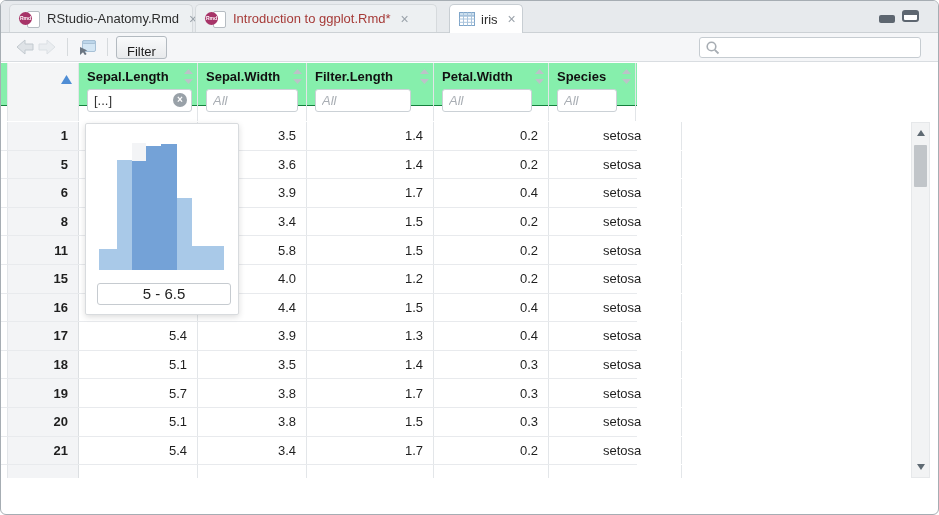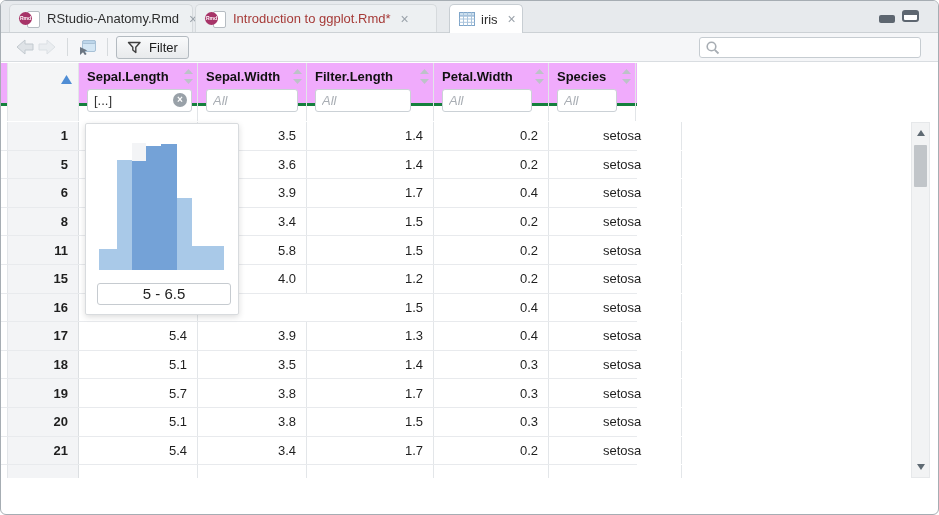--- a/index.html
+++ b/index.html
@@ -22,27 +22,27 @@
   .win-btn-min{position:absolute;top:14px;right:43px;width:16px;height:8px;background:#5d6670;border-radius:2px;}
   .win-btn-max{position:absolute;top:9px;right:19px;width:17px;height:12px;background:#fff;border:2px solid #5d6670;
                border-top:5px solid #5d6670;border-radius:3px;box-sizing:border-box;}
 
   
   .toolbar{position:absolute;top:32px;left:0;right:0;height:29px;background:#f5f6f8;border-bottom:1px solid #d9dde1;
            display:flex;align-items:center;padding-left:12px;box-sizing:border-box;z-index:2;}
   .tb-sep{width:1px;height:18px;background:#d6dadd;margin:0 8px;}
   .tb-icon{display:flex;align-items:center;justify-content:center;padding:0 2px;}
   .filter-btn{display:flex;align-items:center;gap:7px;height:23px;padding:0 10px;border:1px solid #b3bac0;border-radius:3px;
-              background:linear-gradient(#f9fafb,#e8eaec);font-size:13px;color:#1d1d1d;}
+              background:linear-gradient(#f9fafb,#e8eaec);font-size:13px;color:#1d1d1d;flex-direction:column;}
   .search-box{position:absolute;right:17px;top:4px;width:222px;height:21px;background:#fff;border:1px solid #c6ccd1;
               border-radius:3px;display:flex;align-items:center;box-sizing:border-box;}
   .search-box input{border:none;outline:none;background:transparent;flex:1;font-size:12px;padding:0 4px;font-family:"Liberation Sans",sans-serif;}
 
   
-  .thead{position:absolute;top:62px;left:0;width:636px;height:43px;background:#f0abfc;border-bottom:3px solid #15803d;box-sizing:border-box;z-index:1;}
+  .thead{position:absolute;top:62px;left:0;width:636px;height:43px;background:#86efac;border-bottom:1px solid #15803d;box-sizing:border-box;z-index:1;}
   .hcell{position:absolute;top:0;height:58px;box-sizing:border-box;border-right:1px solid #e2e5e8;padding:6px 0 0 8px;}
   .hcell.rownum{background:#f4f5f6;border-left:1px solid #e2e5e8;padding:0;}
   .htitle{font-size:13px;font-weight:bold;color:#111;}
   .sort-pair{position:absolute;top:6px;right:4px;}
   .blue-sort{position:absolute;top:7px;right:6px;}
   .finput-wrap{position:relative;margin-top:5px;}
   .finput{height:23px;box-sizing:border-box;border:1px solid #cbd1d6;border-radius:3px;padding:0 6px;font-size:13px;color:#333;
           background:#fff;font-family:"Liberation Sans",sans-serif;outline:none;}
   .finput::placeholder{font-style:italic;color:#a9aeb4;}
   .fclear{position:absolute;top:4px;width:14px;height:14px;border-radius:50%;background:#99a1a8;color:#fff;
@@ -271,20 +271,21 @@
         <div class="tcell rownum" style="left: 6px; width: 72px;">15</div>
         <div class="tcell" style="left: 78px; width: 119px;"></div>
         <div class="tcell" style="left: 197px; width: 109px;">4.0</div>
         <div class="tcell" style="left: 306px; width: 127px;">1.2</div>
         <div class="tcell" style="left: 433px; width: 115px;">0.2</div>
         <div class="tcell left" style="left: 548px; width: 87px;">setosa</div>
       </div>
       <div class="trow" style="top: 171.6px;">
         <div class="tcell rownum" style="left: 6px; width: 72px;">16</div>
         <div class="tcell" style="left: 78px; width: 119px;">5.7</div>
+        <div class="tcell" style="left: 197px; width: 109px;">4.4</div>
         <div class="tcell" style="left: 306px; width: 127px;">1.5</div>
         <div class="tcell" style="left: 433px; width: 115px;">0.4</div>
         <div class="tcell left" style="left: 548px; width: 87px;">setosa</div>
       </div>
       <div class="trow" style="top: 200.2px;">
         <div class="tcell rownum" style="left: 6px; width: 72px;">17</div>
         <div class="tcell" style="left: 78px; width: 119px;">5.4</div>
         <div class="tcell" style="left: 197px; width: 109px;">3.9</div>
         <div class="tcell" style="left: 306px; width: 127px;">1.3</div>
         <div class="tcell" style="left: 433px; width: 115px;">0.4</div>

